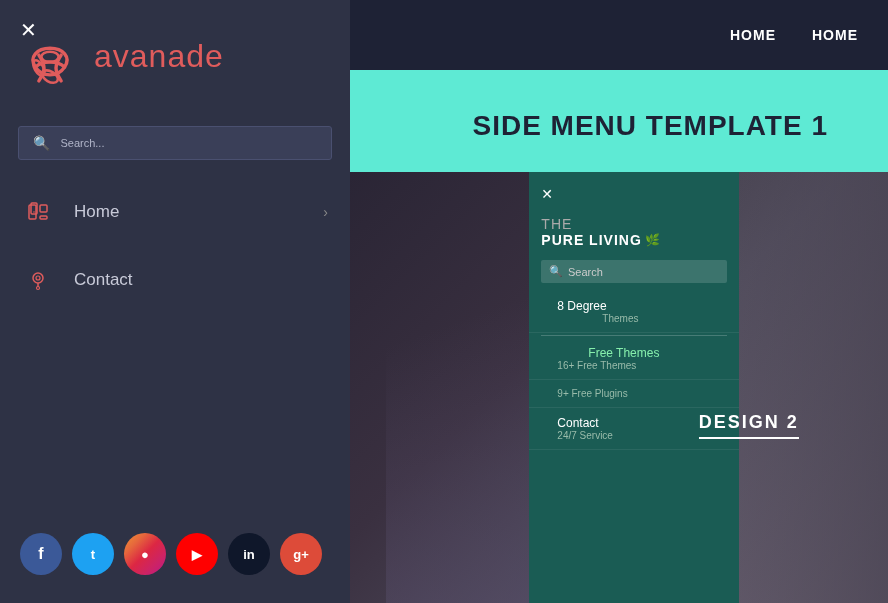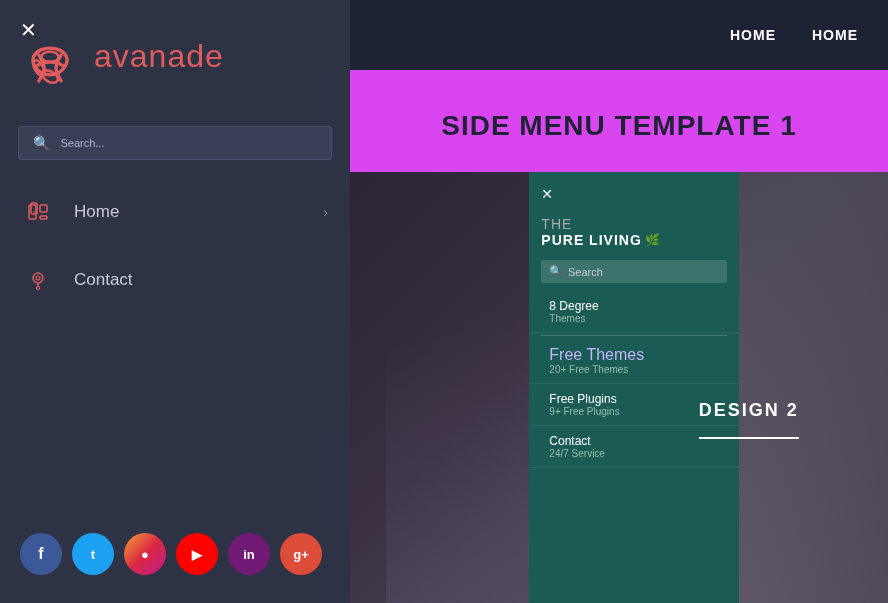--- a/index.html
+++ b/index.html
@@ -133,21 +133,21 @@
       color: #fff;
       font-size: 16px;
       cursor: pointer;
       font-weight: bold;
     }
 
     .social-fb { background: #3b5998; }
     .social-tw { background: #1da1f2; }
     .social-ig { background: linear-gradient(135deg, #f09433, #e6683c, #dc2743, #cc2366, #bc1888); }
     .social-yt { background: #ff0000; }
-    .social-li { background: #701a75; }
+    .social-li { background: #0f172a; }
     .social-gp { background: #dd4b39; }
 
     
     #main-content {
       flex: 1;
       height: 603px;
       display: flex;
       flex-direction: column;
       background: #f0f0f0;
     }
@@ -165,23 +165,23 @@
     .top-nav-item {
       color: #fff;
       font-size: 14px;
       font-weight: 700;
       letter-spacing: 1px;
       cursor: pointer;
       text-decoration: none;
     }
 
     #hero-title-area {
-      background: #d946ef;
+      background: #5eead4;
       padding: 40px 60px 30px 60px;
-      text-align: center;
+      text-align: right;
     }
 
     #hero-title {
       font-size: 28px;
       font-weight: 900;
       color: #1e2235;
       letter-spacing: 1px;
     }
 
     #preview-area {
@@ -238,21 +238,21 @@
       border-radius: 2px;
       padding: 5px 8px;
       display: flex;
       align-items: center;
       color: #ccc;
       font-size: 12px;
       gap: 5px;
     }
 
     .mock-nav-item {
-      padding: 8px 20px;
+      padding: 8px 28px;
       color: #ccc;
       font-size: 12px;
       border-bottom: 1px solid rgba(255,255,255,0.07);
     }
 
     #design2-label {
       position: absolute;
       bottom: 40%;
       left: 50%;
       transform: translateX(-50%);
@@ -369,33 +369,32 @@
         <div style="padding:0 12px 8px 12px;">
           <div style="color:#aaa;font-size:14px;letter-spacing:1px;">THE</div>
           <div style="color:#fff;font-size:14px;font-weight:900;letter-spacing:1px;display:flex;align-items:center;gap:4px;">PURE LIVING <span style="font-size:12px;">🌿</span></div>
         </div>
         <div id="mock-search" style="margin:4px 12px 8px 12px;background:rgba(255,255,255,0.15);border-radius:2px;padding:5px 8px;display:flex;align-items:center;color:#ccc;font-size:11px;gap:5px;">
           <span>🔍</span>
           <span>Search</span>
         </div>
         <div class="mock-nav-item">
           <div style="color:#fff;font-size:12px;">8 Degree</div>
-          <div style="color:#99bbaa;font-size:10px;">Themes</div>
+          <div style="color:#99bbaa;font-size:10px;margin-left:45px;">Themes</div>
         </div>
         <div style="height:1px;background:rgba(255,255,255,0.2);margin:2px 12px;"></div>
         <div class="mock-nav-item">
-          <div style="color:#c4b5fd;font-size:16px;">Free Themes</div>
-          <div style="color:#99bbaa;font-size:10px;">20+ Free Themes</div>
+          <div style="color:#86efac;font-size:12px;margin-left:31px;">Free Themes</div>
+          <div style="color:#99bbaa;font-size:10px;">16+ Free Themes</div>
         </div>
         <div class="mock-nav-item">
-          <div style="color:#fff;font-size:12px;">Free Plugins</div>
           <div style="color:#99bbaa;font-size:10px;">9+ Free Plugins</div>
         </div>
         <div class="mock-nav-item">
           <div style="color:#fff;font-size:12px;">Contact</div>
           <div style="color:#99bbaa;font-size:10px;">24/7 Service</div>
         </div>
       </div>
 
-      <div id="design2-label" style="position:absolute;bottom:38%;left:calc(50% + 40px);transform:translateX(-50%);color:#fff;font-size:18px;font-weight:900;letter-spacing:2px;border-bottom:2px solid #fff;padding-bottom:16px;z-index:3;white-space:nowrap;">DESIGN 2</div>
+      <div id="design2-label" style="position:absolute;bottom:38%;left:calc(50% + 40px);transform:translateX(-50%);color:#fff;font-size:18px;font-weight:900;letter-spacing:2px;border-bottom:2px solid #fff;padding-bottom:4px;z-index:3;white-space:nowrap;">DESIGN 2</div>
     </div>
   </div>
 </div>
 
 </body></html>

